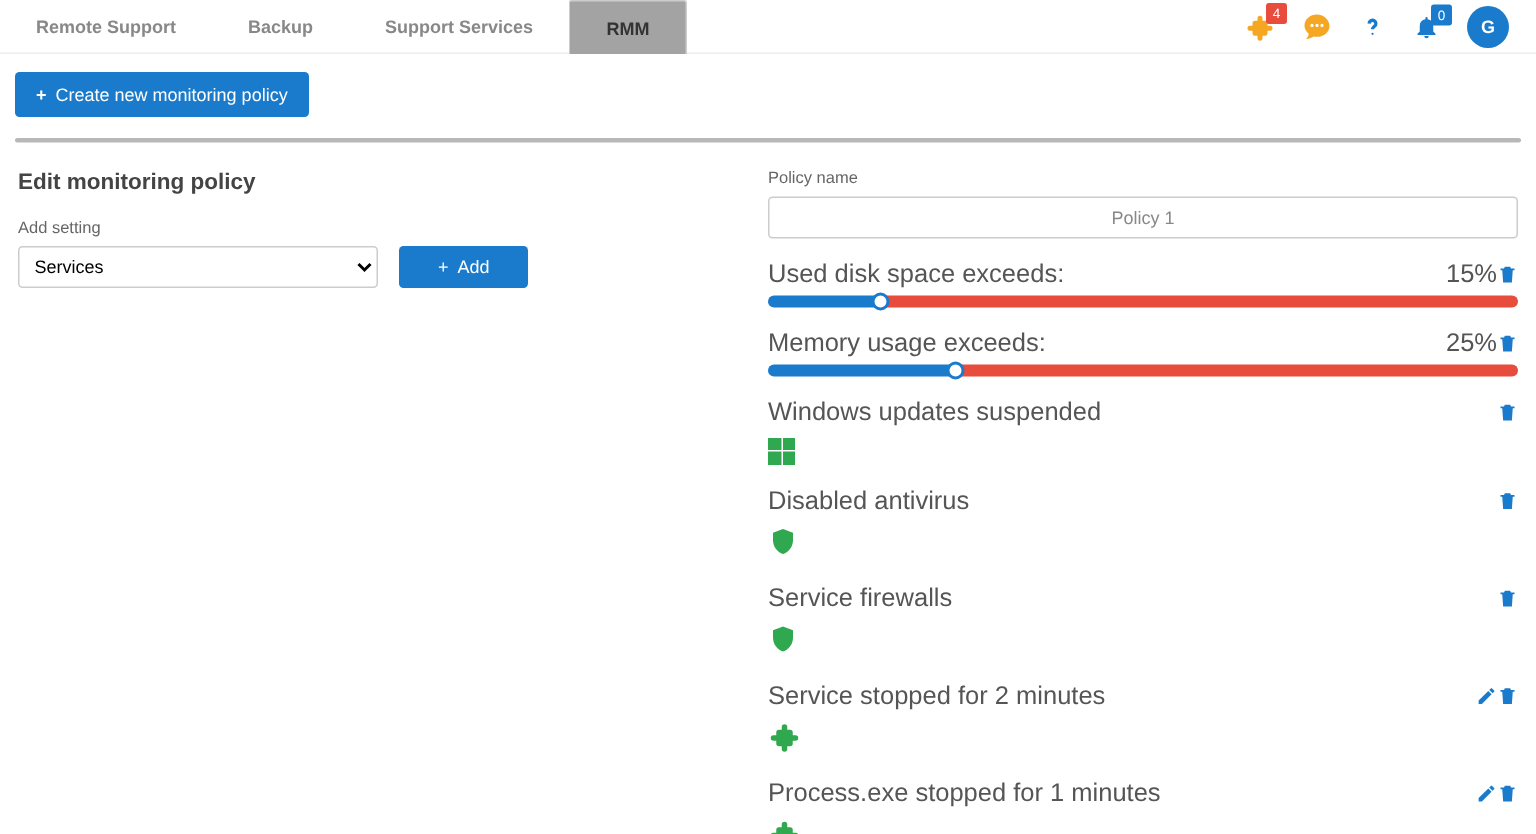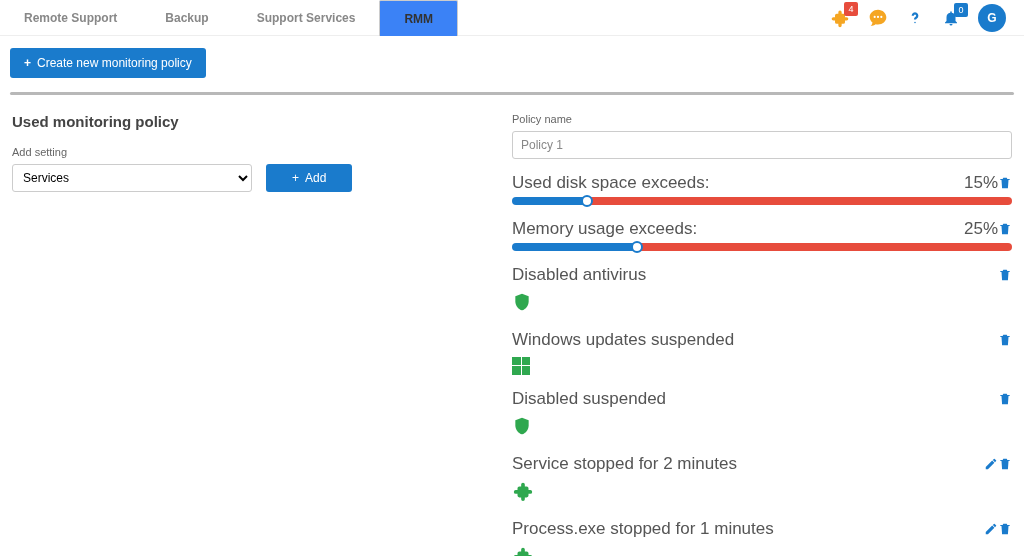--- a/index.html
+++ b/index.html
@@ -1,21 +1,21 @@
 <!DOCTYPE html>
 <html><head>
 <meta charset="utf-8">
 <style>
   * { box-sizing: border-box; margin: 0; padding: 0; font-family: "Segoe UI", Arial, sans-serif; }
   body { background: #fff; color: #333; font-size: 12px; width: 1024px; height: 556px; overflow: hidden; }
   
   
   .top-bar { display: flex; align-items: center; height: 36px; border-bottom: 1px solid #eee; position: relative; }
   .tab { padding: 0 24px; height: 36px; line-height: 36px; color: #888; cursor: pointer; font-size: 12px;}
-  .tab.active { border: 1px solid #ccc; border-bottom: none; background: #3b82f6; color: #333; border-radius: 2px 2px 0 0; margin-bottom:-1px; position:relative; z-index:2; }
+  .tab.active { border: 1px solid #ccc; border-bottom: none; background: #a3a3a3; color: #333; border-radius: 2px 2px 0 0; margin-bottom:-1px; position:relative; z-index:2; }
   .top-right { margin-left: auto; display: flex; align-items: center; gap: 18px; padding-right: 18px; }
   .icon-badge { position: relative; display: flex; align-items: center; justify-content: center; }
   .badge { position: absolute; top: -6px; right: -8px; background: #e74c3c; color:#fff; font-size: 9px; min-width:14px; height:14px; border-radius:2px; display:flex; align-items:center; justify-content:center; padding:0 3px;}
   .avatar { width: 28px; height: 28px; border-radius: 50%; background: #1a7bcc; color:#fff; display:flex; align-items:center; justify-content:center; font-weight:600; }
 
   
   .action-row { padding: 12px 10px 14px; }
   .btn-primary { background: #1a7bcc; color:#fff; border:none; border-radius:3px; padding: 8px 14px; font-size:12px; cursor:pointer; display:inline-flex; align-items:center; gap:6px;}
   .btn-primary .plus { font-weight:bold; }
 
@@ -26,21 +26,21 @@
   .left-col { flex: 0 0 480px; }
   .right-col { flex: 1; }
 
   h2.page-title { font-size: 15px; font-weight: 600; color: #444; margin-bottom: 16px; }
   .field-label { font-size: 11px; color: #666; margin-bottom: 6px; display:block;}
 
   .row-inline { display:flex; gap: 14px; }
   select.form-select { width: 240px; height: 28px; border: 1px solid #ccc; border-radius: 3px; padding: 2px 6px; font-size:12px; background:#fff;}
   .btn-add { background:#1a7bcc; color:#fff; border:none; border-radius:3px; height:28px; padding: 0 26px; font-size:12px; display:inline-flex; align-items:center; gap:6px; cursor:pointer;}
 
-  input.text-input { width: 100%; height: 28px; border: 1px solid #ccc; border-radius:3px; padding: 2px 8px; font-size:12px; color:#888;}
+  input.text-input { width: 100%; height: 28px; border: 1px solid #ccc; border-radius:3px; padding: 2px 8px; font-size:12px; color:#888;text-align:center;}
 
   
   .setting { margin-top: 14px; }
   .setting-head { display:flex; align-items:center; justify-content:space-between; font-size: 17px; color:#555; margin-bottom: 4px;}
   .setting-head .right-side { display:flex; align-items:center; }
   .value { color:#555; }
   .trash { width:14px; height:14px; cursor:pointer; color:#1a7bcc; }
   .pencil { width:14px; height:14px; cursor:pointer; color:#1a7bcc; }
 
   
@@ -102,21 +102,21 @@
   <button class="btn-primary">
     <span class="plus">+</span>
     <span>Create new monitoring policy</span>
   </button>
 </div>
 
 <div class="divider"></div>
 
 <div class="content">
   <div class="left-col">
-    <h2 class="page-title">Used monitoring policy</h2>
+    <h2 class="page-title">Edit monitoring policy</h2>
     <span class="field-label">Add setting</span>
     <div class="row-inline">
       <select class="form-select">
         <option>Services</option>
       </select>
       <button class="btn-add">
         <span>+</span>
         <span>Add</span>
       </button>
     </div>
@@ -156,48 +156,48 @@
               </span>
             </div>
           </div>
           <div class="slider">
             <div class="track-blue" style="width: 25%;"></div>
             <div class="track-red" style="width: 75%;"></div>
             <div class="thumb" style="left: 25%;"></div>
           </div>
         </div>
         <div class="setting"><div class="setting-head">
+            <span>Windows updates suspended</span>
+            <div class="right-side">
+              <span>
+                <svg class="trash" viewBox="0 0 24 24" fill="#1a7bcc">
+                  <path d="M6 7h12l-1 14H7L6 7zm3-4h6l1 2h4v2H4V5h4l1-2z"></path>
+                </svg>
+              </span>
+            </div>
+          </div><span class="status-icon"><div class="win-icon">
+              <div></div>
+              <div></div>
+              <div></div>
+              <div></div>
+            </div></span></div>
+        <div class="setting"><div class="setting-head">
             <span>Disabled antivirus</span>
             <div class="right-side">
               <span>
                 <svg class="trash" viewBox="0 0 24 24" fill="#1a7bcc">
                   <path d="M6 7h12l-1 14H7L6 7zm3-4h6l1 2h4v2H4V5h4l1-2z"></path>
                 </svg>
               </span>
             </div>
           </div><span class="status-icon"><svg class="shield" viewBox="0 0 24 24" fill="#2fa84f">
               <path d="M12 2l8 3v6c0 5-3.4 9.7-8 11-4.6-1.3-8-6-8-11V5l8-3z"></path>
             </svg></span></div>
         <div class="setting"><div class="setting-head">
-            <span>Windows updates suspended</span>
-            <div class="right-side">
-              <span>
-                <svg class="trash" viewBox="0 0 24 24" fill="#1a7bcc">
-                  <path d="M6 7h12l-1 14H7L6 7zm3-4h6l1 2h4v2H4V5h4l1-2z"></path>
-                </svg>
-              </span>
-            </div>
-          </div><span class="status-icon"><div class="win-icon">
-              <div></div>
-              <div></div>
-              <div></div>
-              <div></div>
-            </div></span></div>
-        <div class="setting"><div class="setting-head">
-            <span>Disabled suspended</span>
+            <span>Service firewalls</span>
             <div class="right-side">
               <span>
                 <svg class="trash" viewBox="0 0 24 24" fill="#1a7bcc">
                   <path d="M6 7h12l-1 14H7L6 7zm3-4h6l1 2h4v2H4V5h4l1-2z"></path>
                 </svg>
               </span>
             </div>
           </div><span class="status-icon"><svg class="shield" viewBox="0 0 24 24" fill="#2fa84f">
               <path d="M12 2l8 3v6c0 5-3.4 9.7-8 11-4.6-1.3-8-6-8-11V5l8-3z"></path>
             </svg></span></div>

